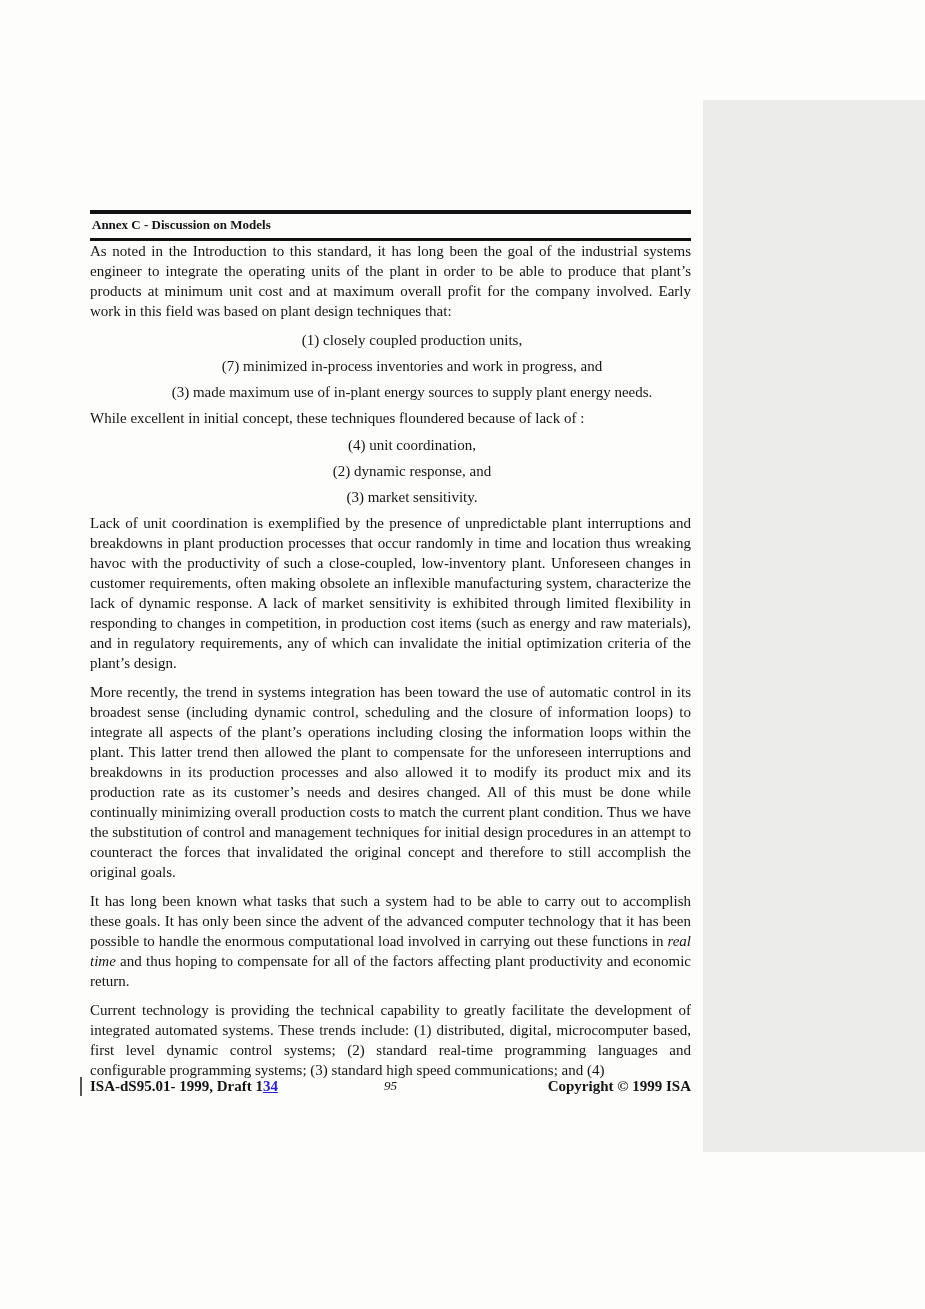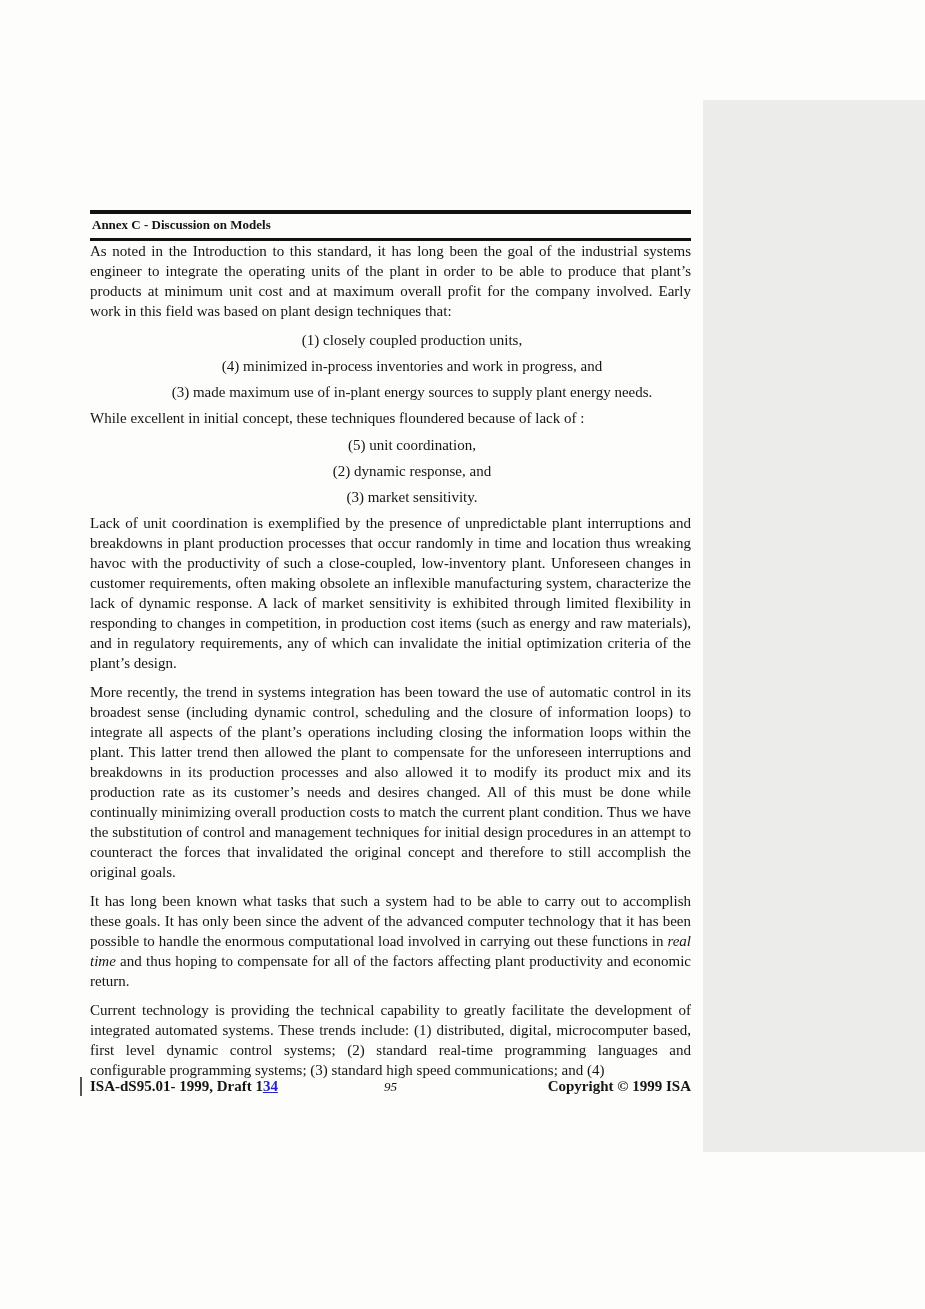--- a/index.html
+++ b/index.html
@@ -54,21 +54,21 @@
   }
   .list-group {
     margin: 2px 0 4px 0;
   }
   .footer {
     position: absolute;
     left: 90px;
     top: 1078px;
     width: 601px;
     display: flex;
-    align-items: flex-end;
+    align-items: flex-start;
   }
   .footer-left {
     flex: 1;
     font-weight: bold;
     font-size: 15px;
     white-space: nowrap;
     text-align: left;
   }
   .footer-center {
     font-size: 13px;
@@ -109,28 +109,28 @@
   <div class="annex-header">
     <span>Annex C - Discussion on Models</span>
   </div>
 
   <div class="content">
 
     <p class="para">As noted in the Introduction to this standard, it has long been the goal of the industrial systems engineer to integrate the operating units of the plant in order to be able to produce that plant’s products at minimum unit cost and at maximum overall profit for the company involved.  Early work in this field was based on plant design techniques that:</p>
 
     <div class="list-group">
       <p class="list-item">(1) closely coupled production units,</p>
-      <p class="list-item">(4) minimized in-process inventories and work in progress, and</p>
+      <p class="list-item">(7) minimized in-process inventories and work in progress, and</p>
       <p class="list-item">(3) made maximum use of in-plant energy sources to supply plant energy needs.</p>
     </div>
 
     <p class="lead">While excellent in initial concept, these techniques floundered because of lack of :</p>
 
     <div class="list-group">
-      <p class="list-item">(5) unit coordination,</p>
+      <p class="list-item">(4) unit coordination,</p>
       <p class="list-item">(2) dynamic response, and</p>
       <p class="list-item">(3) market sensitivity.</p>
     </div>
 
     <p class="para">Lack of unit coordination is exemplified by the presence of unpredictable plant interruptions and breakdowns in plant production processes that occur randomly in time and location thus wreaking havoc with the productivity of such a close-coupled, low-inventory plant.  Unforeseen changes in customer requirements, often making obsolete an inflexible manufacturing system, characterize the lack of dynamic response.  A lack of market sensitivity is exhibited through limited flexibility in responding to changes in competition, in production cost items (such as energy and raw materials), and in regulatory requirements, any of which can invalidate the initial optimization criteria of the plant’s design.</p>
 
     <p class="para">More recently, the trend in systems integration has been toward the use of automatic control in its broadest sense (including dynamic control, scheduling and the closure of information loops) to integrate all aspects of the plant’s operations including closing the information loops within the plant.  This latter trend then allowed the plant to compensate for the unforeseen interruptions and breakdowns in its production processes and also allowed it to modify its product mix and its production rate as its customer’s needs and desires changed.  All of this must be done while continually minimizing overall production costs to match the current plant condition.  Thus we have the substitution of control and management techniques for initial design procedures in an attempt to counteract the forces that invalidated the original concept and therefore to still accomplish the original goals.</p>
 
     <p class="para"><span>It has long been known what tasks that such a system had to be able to carry out to accomplish these goals.  It has only been since the advent of the advanced computer technology that it has been possible to handle the enormous computational load involved in carrying out these functions in </span><i>real time</i><span> and thus hoping to compensate for all of the factors affecting plant productivity and economic return.</span></p>
 

